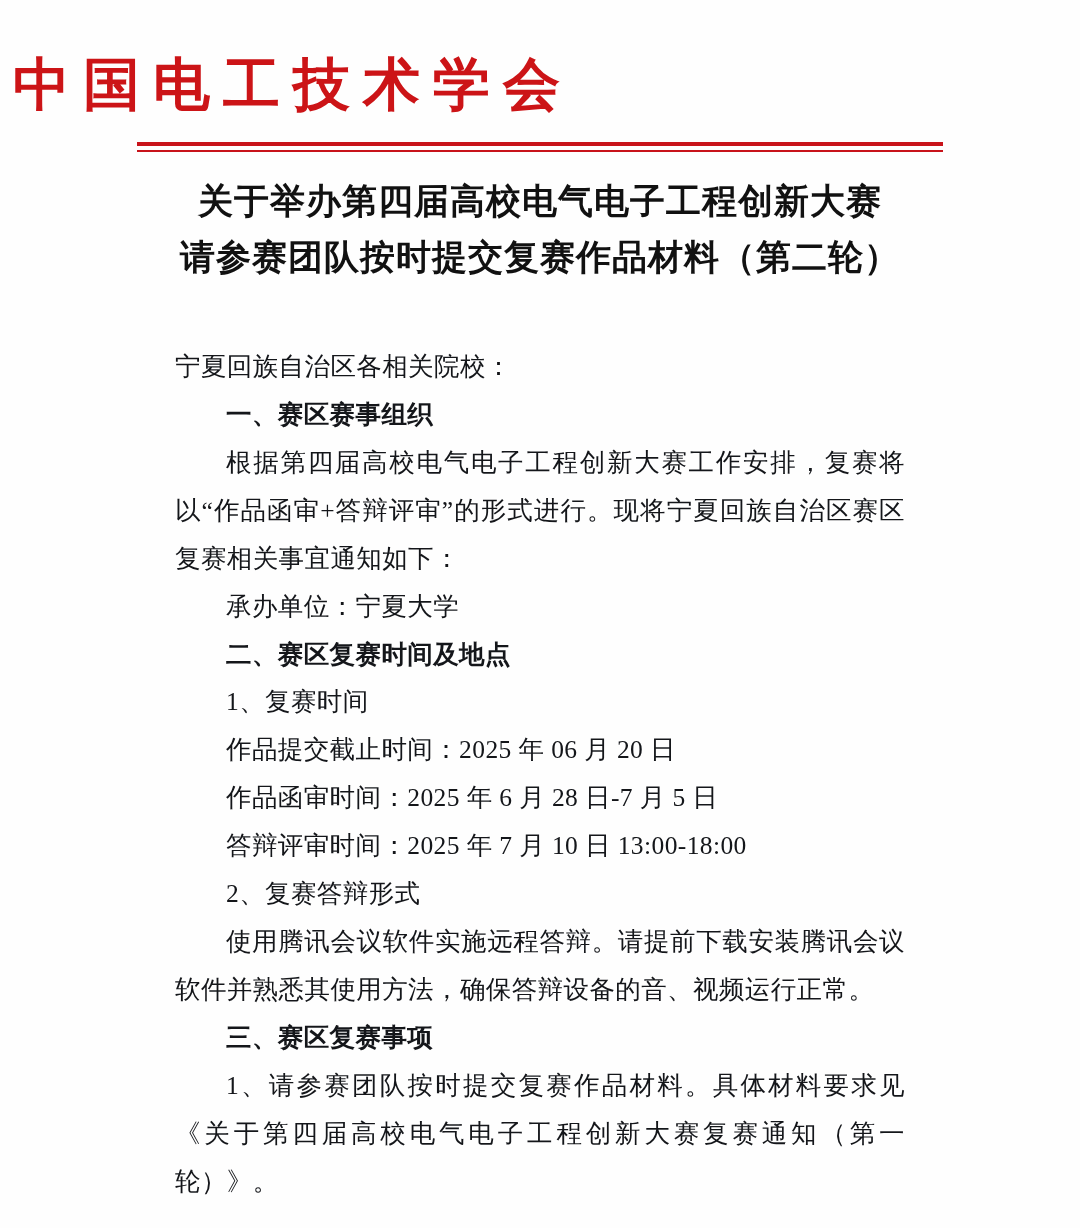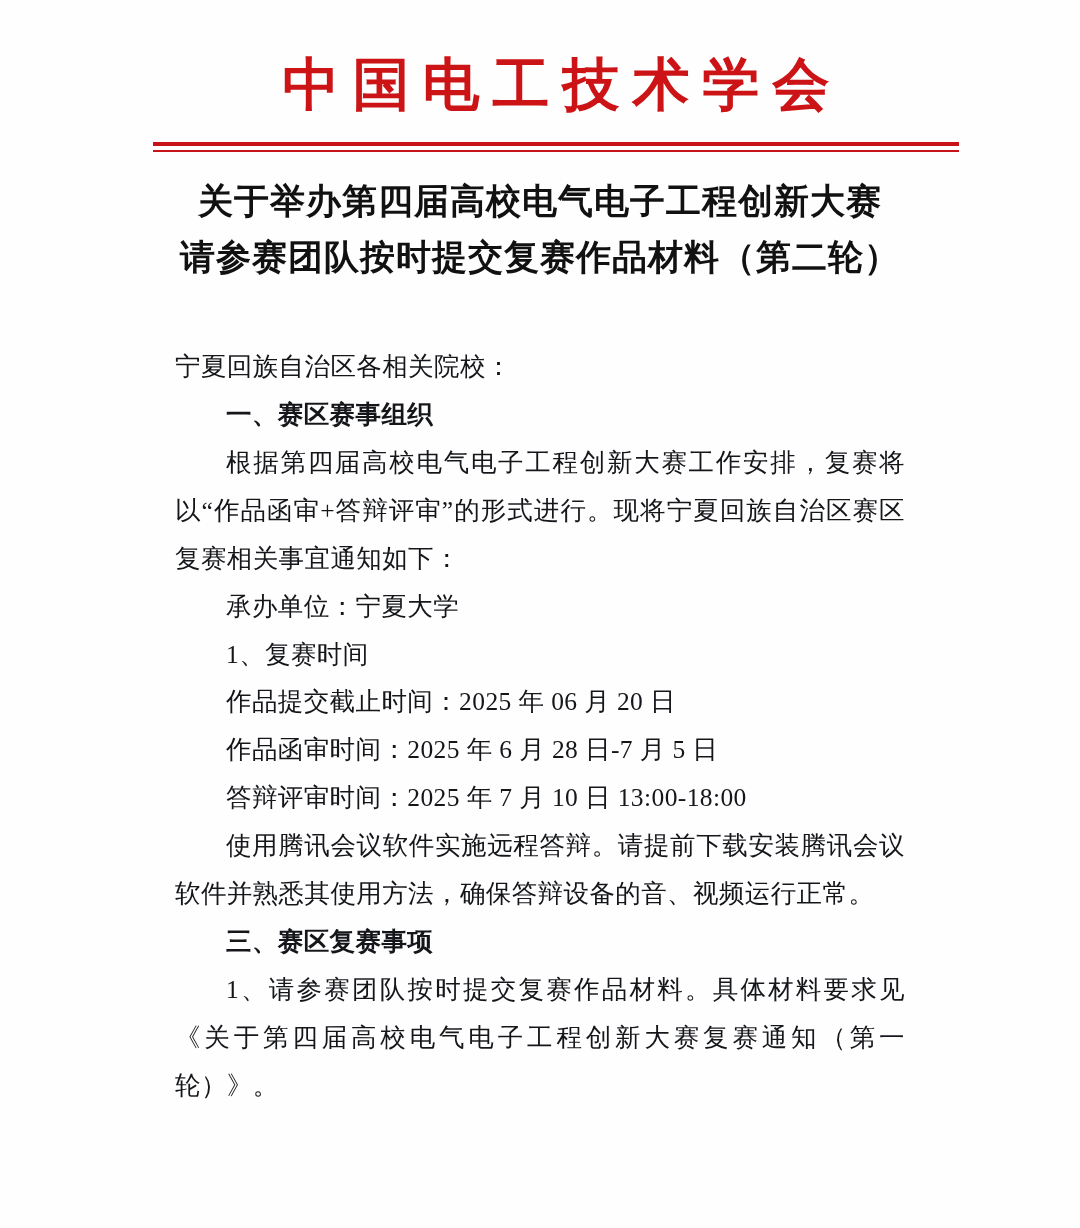--- a/index.html
+++ b/index.html
@@ -17,23 +17,22 @@
   .page {
     position: relative;
     width: 1080px;
     height: 1228px;
     background: #fefefe;
     box-sizing: border-box;
     padding: 0;
   }
   
   .letterhead {
-    text-align: center;
+    text-align: left;
     padding-top: 52px;
-    margin-left: 32px;
   }
   .org-title {
     font-family: "Liberation Serif", "DejaVu Serif", serif;
     font-size: 57px;
     font-weight: bold;
     color: #cc1417;
     letter-spacing: 13px;
     text-indent: 13px;
     line-height: 1.15;
     white-space: nowrap;
@@ -111,29 +110,31 @@
   <div class="body-area">
 
     <p class="p">宁夏回族自治区各相关院校：</p>
 
     <p class="p heading">一、赛区赛事组织</p>
 
     <p class="p indent2">根据第四届高校电气电子工程创新大赛工作安排，复赛将以“作品函审+答辩评审”的形式进行。现将宁夏回族自治区赛区复赛相关事宜通知如下：</p>
 
     <p class="p indent2">承办单位：宁夏大学</p>
 
+    <p class="p heading">二、赛区复赛时间及地点</p>
 
     <p class="p indent2">1、复赛时间</p>
 
     <p class="p indent2 nowrap">作品提交截止时间：2025 年 06 月 20 日</p>
 
     <p class="p indent2 nowrap">作品函审时间：2025 年 6 月 28 日-7 月 5 日</p>
 
     <p class="p indent2 nowrap">答辩评审时间：2025 年 7 月 10 日 13:00-18:00</p>
 
+    <p class="p indent2">2、复赛答辩形式</p>
 
     <p class="p indent2">使用腾讯会议软件实施远程答辩。请提前下载安装腾讯会议软件并熟悉其使用方法，确保答辩设备的音、视频运行正常。</p>
 
     <p class="p heading">三、赛区复赛事项</p>
 
     <p class="p indent2">1、请参赛团队按时提交复赛作品材料。具体材料要求见《关于第四届高校电气电子工程创新大赛复赛通知（第一轮）》。</p>
 
   </div>
 
 </div>

